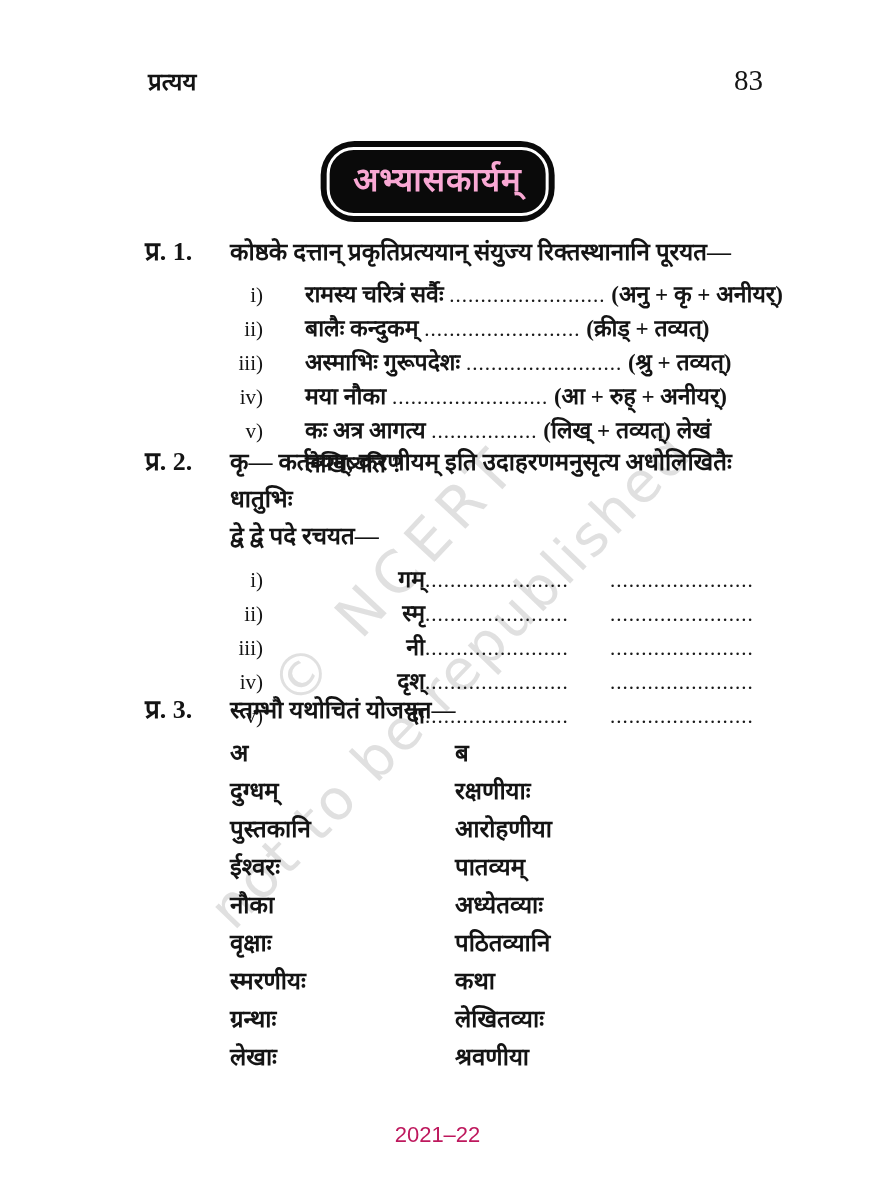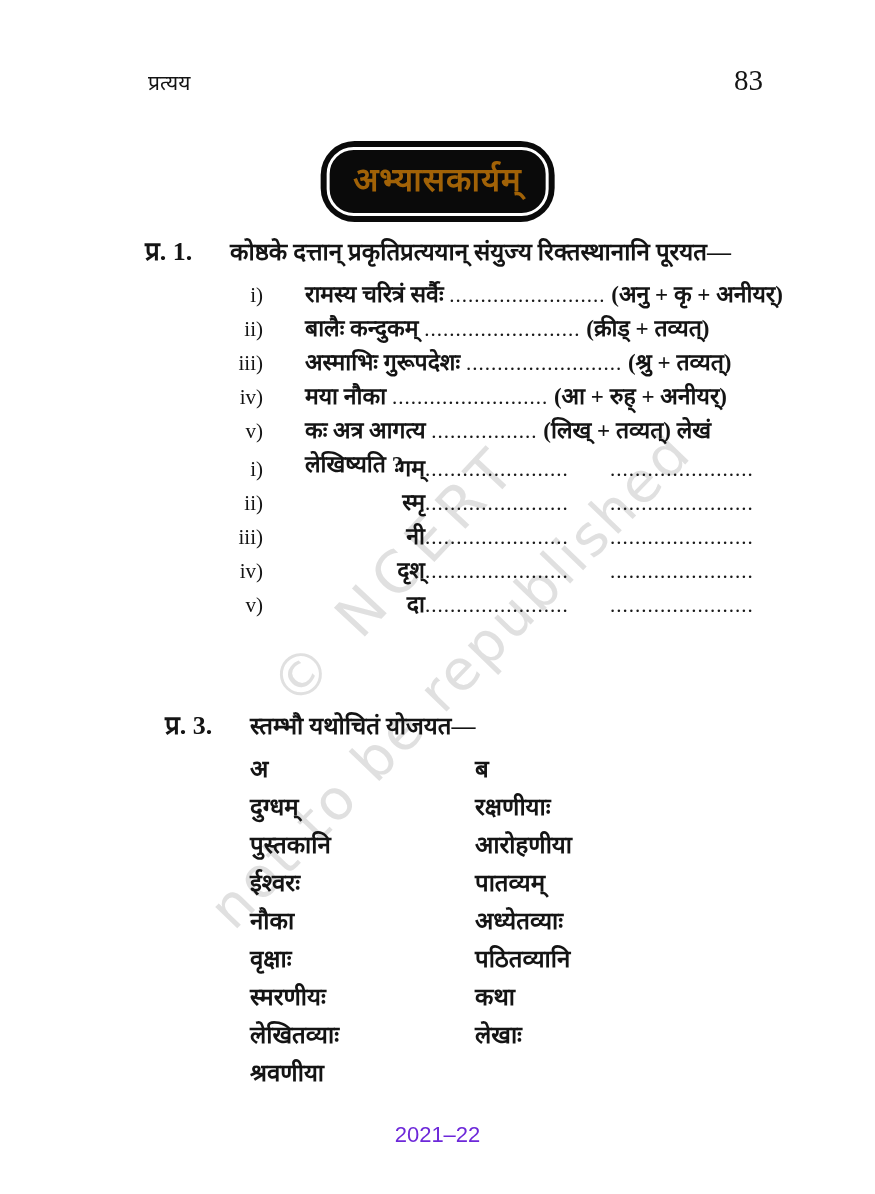--- a/index.html
+++ b/index.html
@@ -20,35 +20,35 @@
   .wm1 { font-size:58px; letter-spacing:9px; left:395px; top:575px;
     transform:translate(-50%,-50%) rotate(-47deg); }
   .wm2 { font-size:56px; letter-spacing:3px; left:450px; top:680px;
     transform:translate(-50%,-50%) rotate(-46deg); }
 
   .content { position:relative; z-index:1; }
 
   
   .page-header { position:absolute; left:148px; right:112px; top:64px;
     display:flex; justify-content:space-between; align-items:baseline; }
-  .running-head { font-size:21px; font-weight:400; }
+  .running-head { font-size:24px; font-weight:700; }
   .page-number { font-size:29px; font-weight:400;font-family:Liberation Serif, serif; }
 
   
   .badge { position:absolute; top:141px; left:50%; transform:translateX(-50%);
     background:#0a0a0a; border-radius:34px; padding:6px; }
   .badge-inner { display:block; border:3px solid #ffffff; border-radius:27px;
-    padding:6px 24px 12px 24px; color:#a16207; font-size:33px; font-weight:700;
+    padding:6px 24px 12px 24px; color:#f9a8d4; font-size:33px; font-weight:700;
     letter-spacing:1px; }
 
   
   .qsection { position:absolute; left:145px; width:648px; }
   .q1 { top:234px; }
   .q2 { top:444px; }
-  .q3 { top:708px;margin-left:20px; }
+  .q3 { top:692px; }
   .q-head { display:flex; line-height:36px; }
   .q-label { flex:0 0 85px; font-size:26px; }
   .q-heading { flex:1; font-size:24px;font-family:Liberation Serif, serif; }
   .q2 .q-heading div { line-height:37px; }
 
   .item-list { margin-top:8px; }
   .item-row { display:flex; line-height:34px; font-size:23px; }
   .item-num { flex:0 0 160px; text-align:right; padding-right:42px;
     font-size:21px; font-weight:400; }
   .item-text { flex:1;font-family:Liberation Serif, serif; }
@@ -59,21 +59,21 @@
   .q2-blank2{ flex:1; }
 
   .match-table { margin-left:85px; margin-top:6px;
     display:grid; grid-template-columns:225px auto; font-size:24px; }
   .match-table > div { line-height:38px; }
   .col-head { font-weight:700; }
 
   
   .page-footer { position:absolute; top:1122px; left:0; width:100%;
     text-align:center; font-family:"Liberation Sans","DejaVu Sans",sans-serif;
-    font-size:22px; color:#6d28d9; }
+    font-size:22px; color:#be185d; }
 </style>
 </head>
 <body>
 
 <div class="watermark wm1">© NCERT</div>
 <div class="watermark wm2">not to be republished</div>
 
 <div class="content">
 
   <div class="page-header">
@@ -108,20 +108,27 @@
         <span class="item-text dev"><span>मया नौका</span> <span class="dots">.........................</span> <span>(आ + रुह् + अनीयर्)</span></span>
       </div>
       <div class="item-row">
         <span class="item-num">v)</span>
         <span class="item-text dev"><span>कः अत्र आगत्य</span> <span class="dots">.................</span> <span>(लिख् + तव्यत्) लेखं लेखिष्यति ?</span></span>
       </div>
     </div>
   </div>
 
   <div class="qsection q2">
+    <div class="q-head">
+      <span class="q-label dev">प्र. 2.</span>
+      <span class="q-heading dev">
+        <div>कृ— कर्तव्यम्, करणीयम् इति उदाहरणमनुसृत्य अधोलिखितैः धातुभिः</div>
+        <div>द्वे द्वे पदे रचयत—</div>
+      </span>
+    </div>
     <div class="item-list">
       <div class="item-row">
         <span class="item-num">i)</span>
         <span class="q2-word dev">गम्</span>
         <span class="q2-blank1 dots">.......................</span>
         <span class="q2-blank2 dots">.......................</span>
       </div>
       <div class="item-row">
         <span class="item-num">ii)</span>
         <span class="q2-word dev">स्मृ</span>
@@ -162,20 +169,21 @@
       <div class="dev">पुस्तकानि</div>
       <div class="dev">आरोहणीया</div>
       <div class="dev">ईश्वरः</div>
       <div class="dev">पातव्यम्</div>
       <div class="dev">नौका</div>
       <div class="dev">अध्येतव्याः</div>
       <div class="dev">वृक्षाः</div>
       <div class="dev">पठितव्यानि</div>
       <div class="dev">स्मरणीयः</div>
       <div class="dev">कथा</div>
+      <div class="dev">ग्रन्थाः</div>
       <div class="dev">लेखितव्याः</div>
       <div class="dev">लेखाः</div>
       <div class="dev">श्रवणीया</div>
     </div>
   </div>
 
   <div class="page-footer">2021–22</div>
 
 </div>
 

